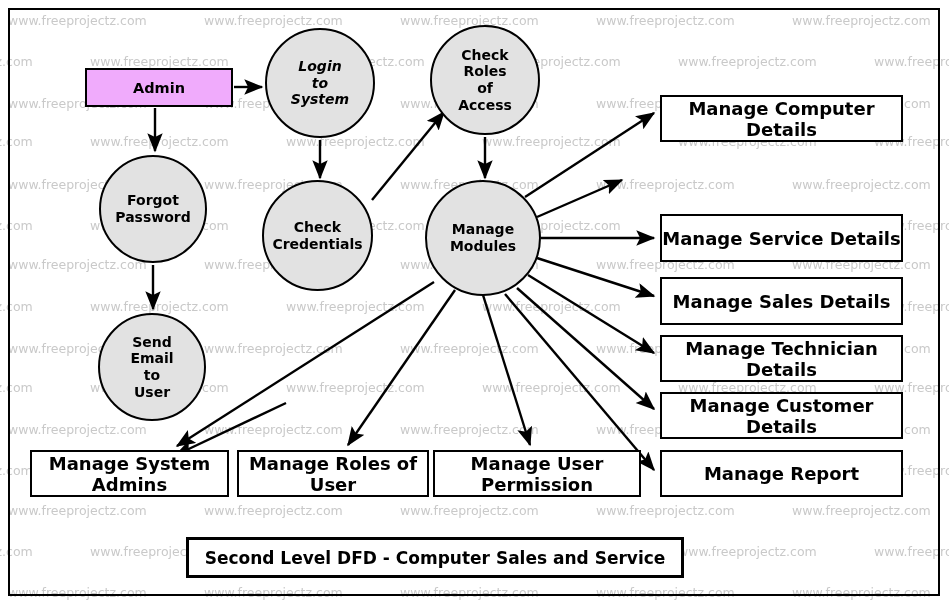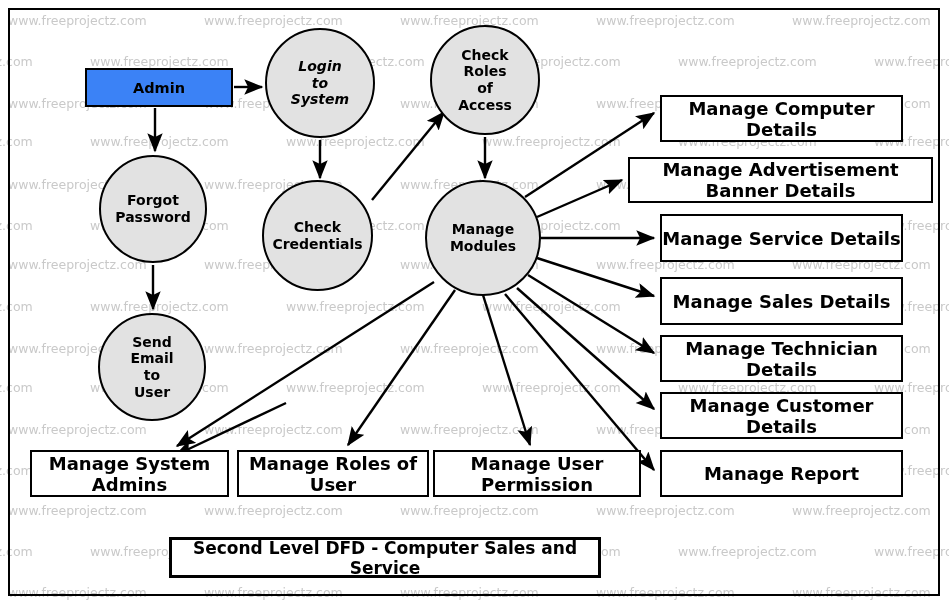--- a/index.html
+++ b/index.html
@@ -53,21 +53,21 @@
     display: flex;
     align-items: center;
     justify-content: center;
     text-align: center;
     box-sizing: border-box;
     color: #000;
     font-weight: bold;
     font-family: "DejaVu Sans", sans-serif;
   }
   .entity {
-    background: #3b82f6;
+    background: #f0abfc;
     border: 2px solid #000;
     font-size: 14.5px;
   }
   .process {
     background: #e2e2e2;
     border: 2px solid #000;
     border-radius: 50%;
     font-size: 14px;
     line-height: 1.18;
   }
@@ -250,23 +250,20 @@
     <div>
       <span>Manage</span>
       <span>Modules</span>
     </div>
   </div>
 
   <div class="node datastore" style="left:660px; top:95px; width:243px; height:47px;">
     <span>Manage Computer Details</span>
   </div>
 
-  <div class="node datastore" style="left:628px; top:157px; width:305px; height:46px;">
-    <span>Manage Advertisement Banner Details</span>
-  </div>
 
   <div class="node datastore" style="left:660px; top:214px; width:243px; height:48px;">
     <span>Manage Service Details</span>
   </div>
 
   <div class="node datastore" style="left:660px; top:277px; width:243px; height:48px;">
     <span>Manage Sales Details</span>
   </div>
 
   <div class="node datastore" style="left:660px; top:392px; width:243px; height:47px;">
@@ -286,17 +283,17 @@
   </div>
 
   <div class="node datastore" style="left:237px; top:450px; width:192px; height:47px;">
     <span>Manage Roles of User</span>
   </div>
 
   <div class="node datastore" style="left:433px; top:450px; width:208px; height:47px;">
     <span>Manage User Permission</span>
   </div>
 
-  <div class="node titlebox" style="left:169px; top:537px; width:432px; height:41px;">
+  <div class="node titlebox" style="left:186px; top:537px; width:498px; height:41px;">
     <span>Second Level DFD - Computer Sales and Service</span>
   </div>
 
 </div>
 
 </body></html>

